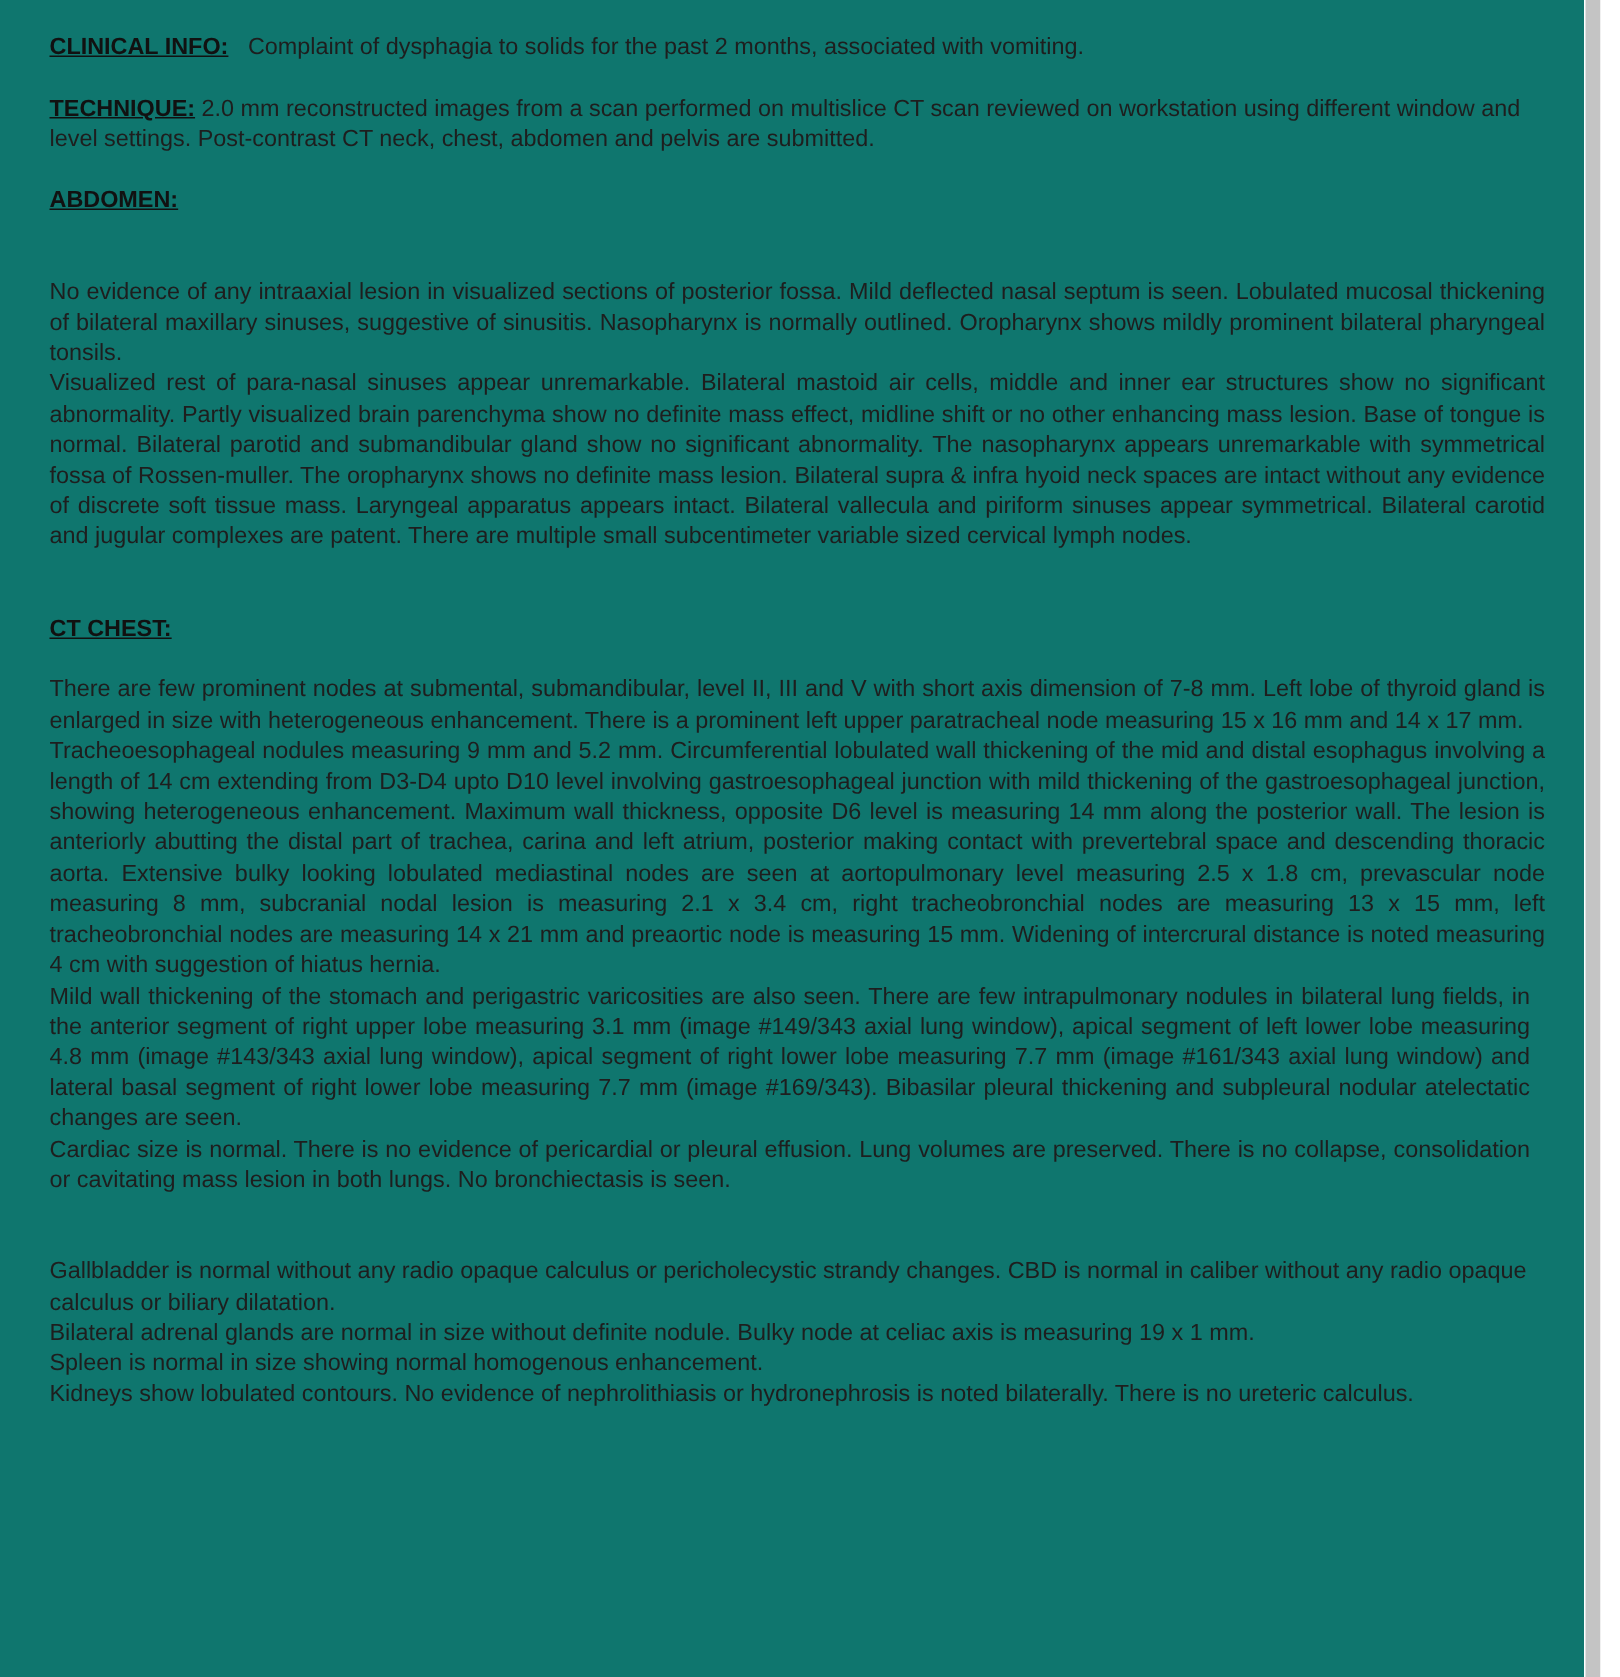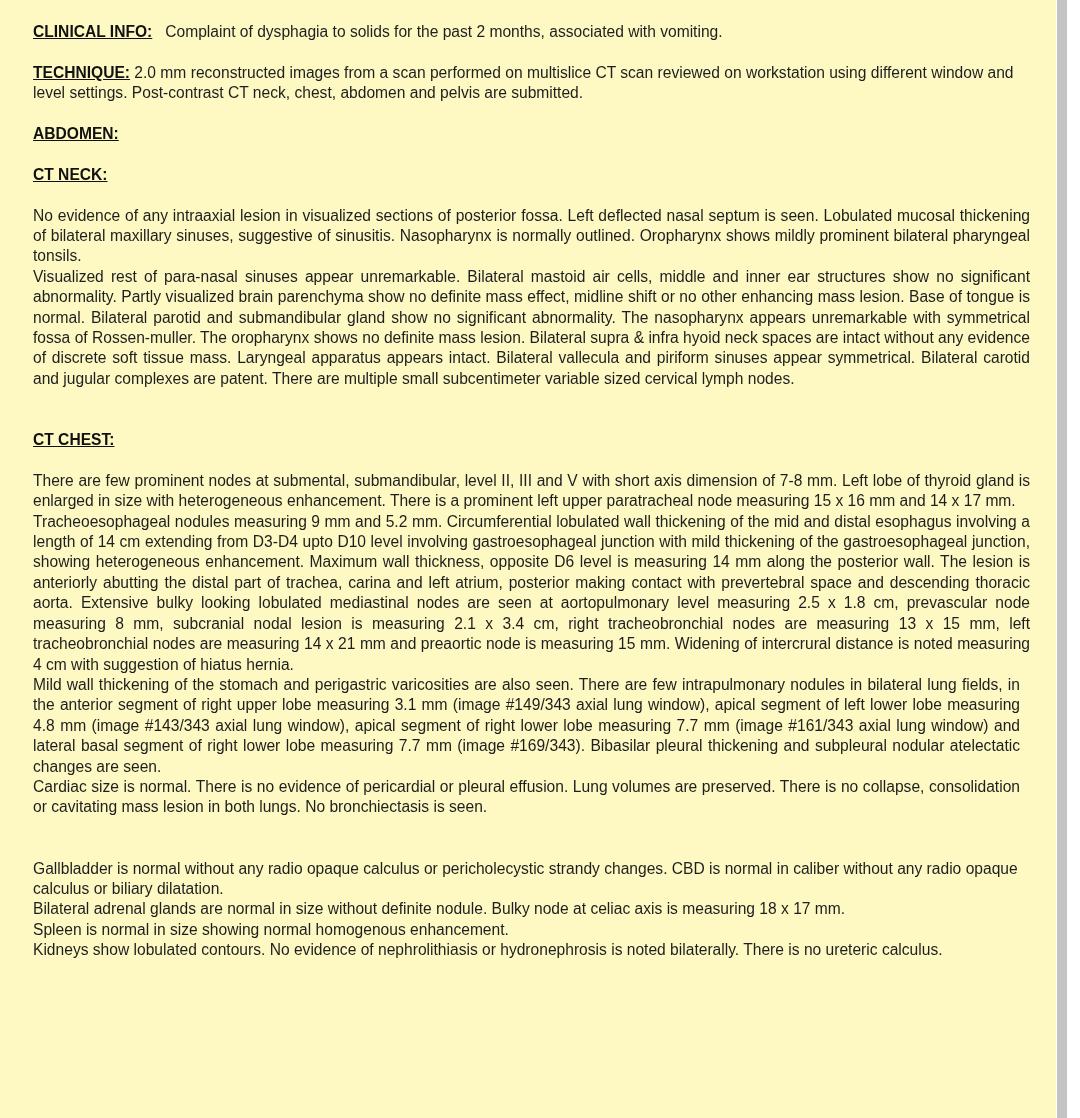--- a/index.html
+++ b/index.html
@@ -14,21 +14,21 @@
       position: relative;
       font-family: "Liberation Sans", "DejaVu Sans", sans-serif;
       color: #1e1e1e;
     }
     .page {
       position: absolute;
       left: 0;
       top: 0;
       width: 1056px;
       height: 1118px;
-      background: #fef9c3;
+      background: #0f766e;
     }
     .content {
       position: absolute;
       left: 33px;
       top: 22px;
       width: 997px;
       font-size: 15.6px;
       line-height: 20.4px;
     }
     .para {
@@ -81,43 +81,40 @@
     <div class="gap"></div>
 
     <p class="para w987"><span class="label">TECHNIQUE:</span><span> 2.0 mm reconstructed images from a scan performed on multislice CT scan reviewed on workstation using different window and level settings. Post-contrast CT neck, chest, abdomen and pelvis are submitted.</span></p>
     <div class="gap"></div>
 
     <p class="para">
       <span class="label">ABDOMEN:</span>
     </p>
     <div class="gap"></div>
 
-    <p class="para">
-      <span class="label">CT NECK:</span>
-    </p>
     <div class="gap"></div>
 
-    <p class="para justify">No evidence of any intraaxial lesion in visualized sections of posterior fossa. Left deflected nasal septum is seen. Lobulated mucosal thickening of bilateral maxillary sinuses, suggestive of sinusitis. Nasopharynx is normally outlined. Oropharynx shows mildly prominent bilateral pharyngeal tonsils.</p>
+    <p class="para justify">No evidence of any intraaxial lesion in visualized sections of posterior fossa. Mild deflected nasal septum is seen. Lobulated mucosal thickening of bilateral maxillary sinuses, suggestive of sinusitis. Nasopharynx is normally outlined. Oropharynx shows mildly prominent bilateral pharyngeal tonsils.</p>
     <p class="para justify">Visualized rest of para-nasal sinuses appear unremarkable. Bilateral mastoid air cells, middle and inner ear structures show no significant abnormality. Partly visualized brain parenchyma show no definite mass effect, midline shift or no other enhancing mass lesion. Base of tongue is normal. Bilateral parotid and submandibular gland show no significant abnormality. The nasopharynx appears unremarkable with symmetrical fossa of Rossen-muller. The oropharynx shows no definite mass lesion. Bilateral supra &amp; infra hyoid neck spaces are intact without any evidence of discrete soft tissue mass. Laryngeal apparatus appears intact. Bilateral vallecula and piriform sinuses appear symmetrical. Bilateral carotid and jugular complexes are patent. There are multiple small subcentimeter variable sized cervical lymph nodes.</p>
     <div class="gap2"></div>
 
     <p class="para">
       <span class="label">CT CHEST:</span>
     </p>
     <div class="gap"></div>
 
     <p class="para justify">There are few prominent nodes at submental, submandibular, level II, III and V with short axis dimension of 7-8 mm. Left lobe of thyroid gland is enlarged in size with heterogeneous enhancement. There is a prominent left upper paratracheal node measuring 15 x 16 mm and 14 x 17 mm.</p>
     <p class="para justify">Tracheoesophageal nodules measuring 9 mm and 5.2 mm. Circumferential lobulated wall thickening of the mid and distal esophagus involving a length of 14 cm extending from D3-D4  upto D10 level involving gastroesophageal junction with mild thickening of the gastroesophageal junction, showing heterogeneous enhancement. Maximum wall thickness, opposite D6 level is measuring 14 mm along the posterior wall. The lesion is anteriorly abutting the distal part of trachea, carina and left atrium, posterior making contact with prevertebral space and descending thoracic aorta. Extensive bulky looking lobulated mediastinal nodes are seen at aortopulmonary level measuring 2.5 x 1.8 cm, prevascular node measuring 8 mm, subcranial nodal lesion is measuring 2.1 x 3.4 cm, right tracheobronchial nodes are measuring 13 x 15 mm, left tracheobronchial nodes are measuring 14 x 21 mm and preaortic node is measuring 15 mm. Widening of intercrural distance is noted measuring 4 cm with suggestion of hiatus hernia.</p>
     <p class="para justify w987">Mild wall thickening of the stomach and perigastric varicosities are also seen. There are few intrapulmonary nodules in bilateral lung fields, in the anterior segment of right upper lobe measuring 3.1 mm (image #149/343 axial lung window), apical segment of left lower lobe measuring 4.8 mm (image #143/343 axial lung window), apical segment of right lower lobe measuring 7.7 mm (image #161/343 axial lung window) and lateral basal segment of right lower lobe measuring 7.7 mm (image #169/343). Bibasilar pleural thickening and subpleural nodular atelectatic changes are seen.</p>
     <p class="para justify w987">Cardiac size is normal. There is no evidence of pericardial or pleural effusion. Lung volumes are preserved. There is no collapse, consolidation or cavitating mass lesion in both lungs. No bronchiectasis is seen.</p>
     <div class="gap"></div>
 
     <div class="gap"></div>
 
     <p class="para w987">Gallbladder is normal without any radio opaque calculus or pericholecystic strandy changes. CBD is normal in caliber without any radio opaque calculus or biliary dilatation.</p>
-    <p class="para">Bilateral adrenal glands are normal in size without definite nodule. Bulky node at celiac axis is measuring 18 x 17 mm.</p>
+    <p class="para">Bilateral adrenal glands are normal in size without definite nodule. Bulky node at celiac axis is measuring 19 x 1 mm.</p>
     <p class="para">Spleen is normal in size showing normal homogenous enhancement.</p>
     <p class="para">Kidneys show lobulated contours. No evidence of nephrolithiasis or hydronephrosis is noted bilaterally. There is no ureteric calculus.</p>
   </div>
 </div>
 
 <div class="scrollbar"></div>
 <div class="scroll-track"></div>
 
 </body></html>

